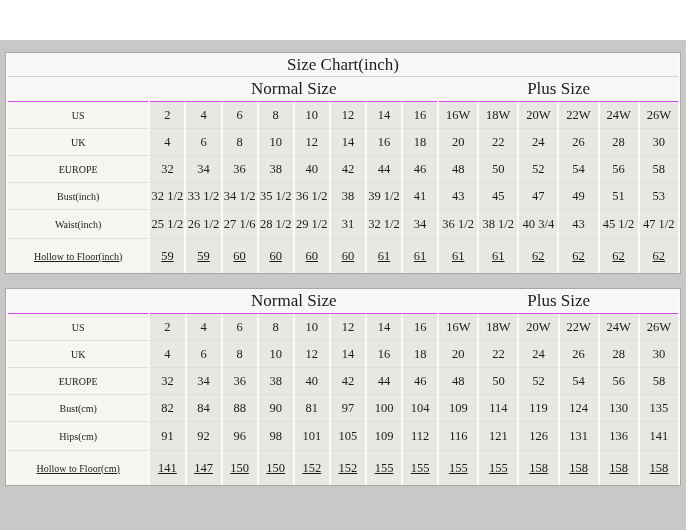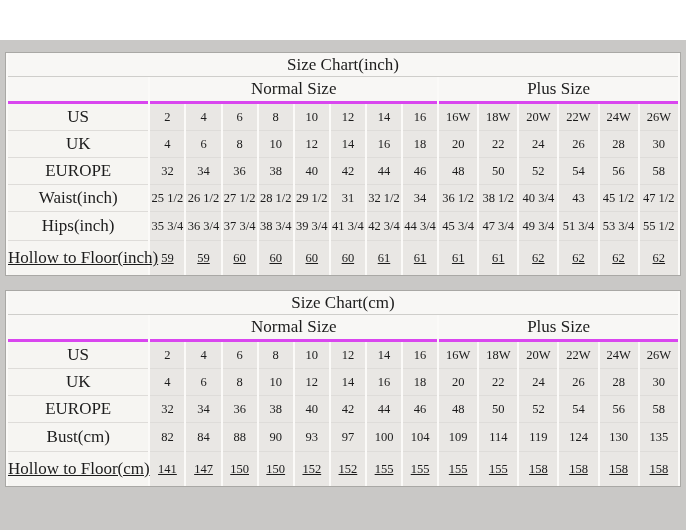--- a/index.html
+++ b/index.html
@@ -37,25 +37,25 @@
   tr.title-row th {
     background: var(--header-bg, #f8f7f5);
     height: 23px;
     font-size: 17px;
     border-bottom: 1px solid #cfcecb;
   }
   tr.group-row th {
     background: var(--header-bg, #f8f7f5);
     height: 24px;
     font-size: 17px;
-    border-bottom: 3px solid #d946ef;
+    border-bottom: 1px solid #d946ef;
   }
   tbody td.label {
     background: var(--label-bg, #f6f5f2);
-    font-size: 17px;
+    font-size: 10px;
     border-bottom: 1px solid #dedcd9;
   }
   tbody td.cell {
     background: var(--cell-bg, #e9e7e4);
     font-size: 12.5px;
     border-bottom: 1px solid #dedcd9;
   }
   tbody tr { height: 27px; }
   tbody tr:nth-last-child(2) { height: 29px; }
   tbody tr:last-child { height: 34px; }
@@ -140,52 +140,52 @@
           <td class="cell">44</td>
           <td class="cell">46</td>
           <td class="cell plus">48</td>
           <td class="cell plus">50</td>
           <td class="cell plus">52</td>
           <td class="cell plus">54</td>
           <td class="cell plus">56</td>
           <td class="cell plus">58</td>
         </tr>
         <tr>
+          <td class="label">Bust(inch)</td>
+          <td class="cell">32 1/2</td>
+          <td class="cell">33 1/2</td>
+          <td class="cell">34 1/2</td>
+          <td class="cell">35 1/2</td>
+          <td class="cell">36 1/2</td>
+          <td class="cell">38</td>
+          <td class="cell">39 1/2</td>
+          <td class="cell">41</td>
+          <td class="cell plus">43</td>
+          <td class="cell plus">45</td>
+          <td class="cell plus">47</td>
+          <td class="cell plus">49</td>
+          <td class="cell plus">51</td>
+          <td class="cell plus">53</td>
+        </tr>
+        <tr>
           <td class="label">Waist(inch)</td>
           <td class="cell">25 1/2</td>
           <td class="cell">26 1/2</td>
-          <td class="cell">27 1/2</td>
+          <td class="cell">27 1/6</td>
           <td class="cell">28 1/2</td>
           <td class="cell">29 1/2</td>
           <td class="cell">31</td>
           <td class="cell">32 1/2</td>
           <td class="cell">34</td>
           <td class="cell plus">36 1/2</td>
           <td class="cell plus">38 1/2</td>
           <td class="cell plus">40 3/4</td>
           <td class="cell plus">43</td>
           <td class="cell plus">45 1/2</td>
           <td class="cell plus">47 1/2</td>
-        </tr>
-        <tr>
-          <td class="label">Hips(inch)</td>
-          <td class="cell">35 3/4</td>
-          <td class="cell">36 3/4</td>
-          <td class="cell">37 3/4</td>
-          <td class="cell">38 3/4</td>
-          <td class="cell">39 3/4</td>
-          <td class="cell">41 3/4</td>
-          <td class="cell">42 3/4</td>
-          <td class="cell">44 3/4</td>
-          <td class="cell plus">45 3/4</td>
-          <td class="cell plus">47 3/4</td>
-          <td class="cell plus">49 3/4</td>
-          <td class="cell plus">51 3/4</td>
-          <td class="cell plus">53 3/4</td>
-          <td class="cell plus">55 1/2</td>
         </tr>
         <tr>
           <td class="label">Hollow to Floor(inch)</td>
           <td class="cell">59</td>
           <td class="cell">59</td>
           <td class="cell">60</td>
           <td class="cell">60</td>
           <td class="cell">60</td>
           <td class="cell">60</td>
           <td class="cell">61</td>
@@ -212,23 +212,20 @@
         <col style="width:34px">
         <col style="width:34px">
       <col style="width:38px">
         <col style="width:38px">
         <col style="width:38px">
       <col style="width:38px">
         <col style="width:38px">
         <col style="width:38px">
     </colgroup>
     <thead>
-      <tr class="title-row">
-        <th colspan="15">Size Chart(cm)</th>
-      </tr>
       <tr class="group-row">
         <th></th>
         <th colspan="8">Normal Size</th>
         <th colspan="6">Plus Size</th>
       </tr>
     </thead>
     <tbody>
         <tr>
           <td class="label">US</td>
           <td class="cell">2</td>
@@ -279,30 +276,47 @@
           <td class="cell plus">54</td>
           <td class="cell plus">56</td>
           <td class="cell plus">58</td>
         </tr>
         <tr>
           <td class="label">Bust(cm)</td>
           <td class="cell">82</td>
           <td class="cell">84</td>
           <td class="cell">88</td>
           <td class="cell">90</td>
-          <td class="cell">93</td>
+          <td class="cell">81</td>
           <td class="cell">97</td>
           <td class="cell">100</td>
           <td class="cell">104</td>
           <td class="cell plus">109</td>
           <td class="cell plus">114</td>
           <td class="cell plus">119</td>
           <td class="cell plus">124</td>
           <td class="cell plus">130</td>
           <td class="cell plus">135</td>
+        </tr>
+        <tr>
+          <td class="label">Hips(cm)</td>
+          <td class="cell">91</td>
+          <td class="cell">92</td>
+          <td class="cell">96</td>
+          <td class="cell">98</td>
+          <td class="cell">101</td>
+          <td class="cell">105</td>
+          <td class="cell">109</td>
+          <td class="cell">112</td>
+          <td class="cell plus">116</td>
+          <td class="cell plus">121</td>
+          <td class="cell plus">126</td>
+          <td class="cell plus">131</td>
+          <td class="cell plus">136</td>
+          <td class="cell plus">141</td>
         </tr>
         <tr>
           <td class="label">Hollow to Floor(cm)</td>
           <td class="cell">141</td>
           <td class="cell">147</td>
           <td class="cell">150</td>
           <td class="cell">150</td>
           <td class="cell">152</td>
           <td class="cell">152</td>
           <td class="cell">155</td>

